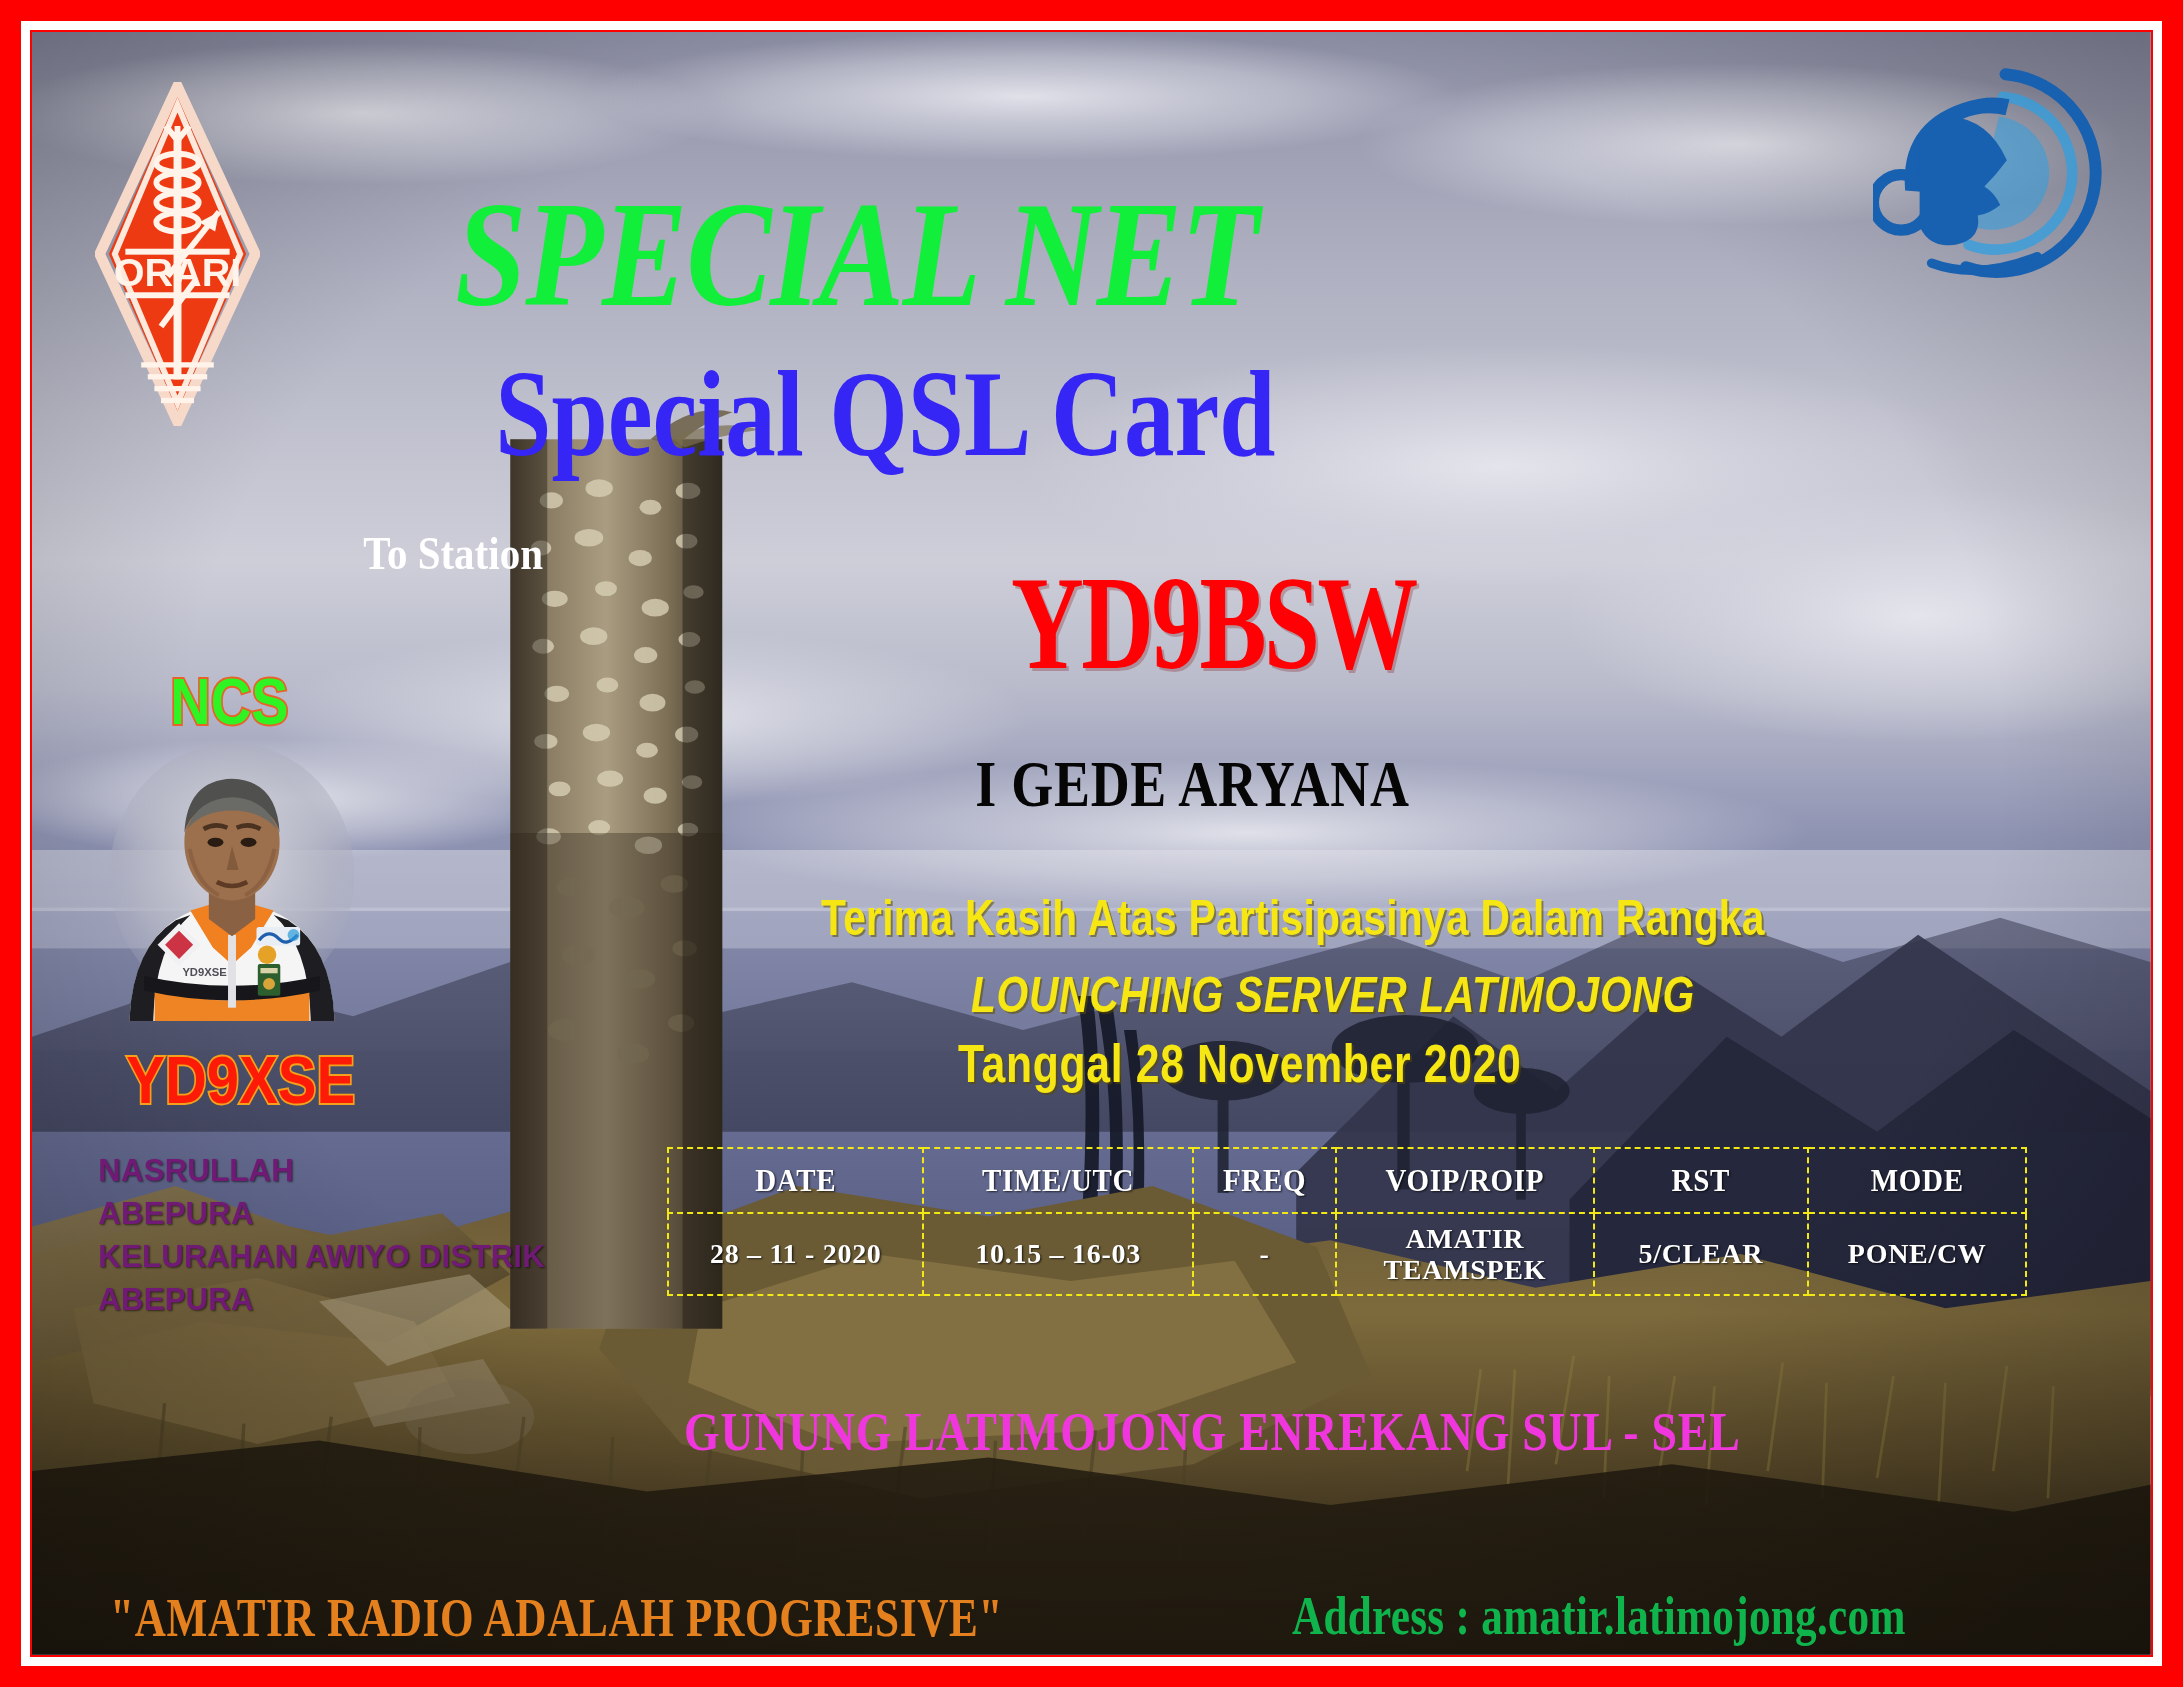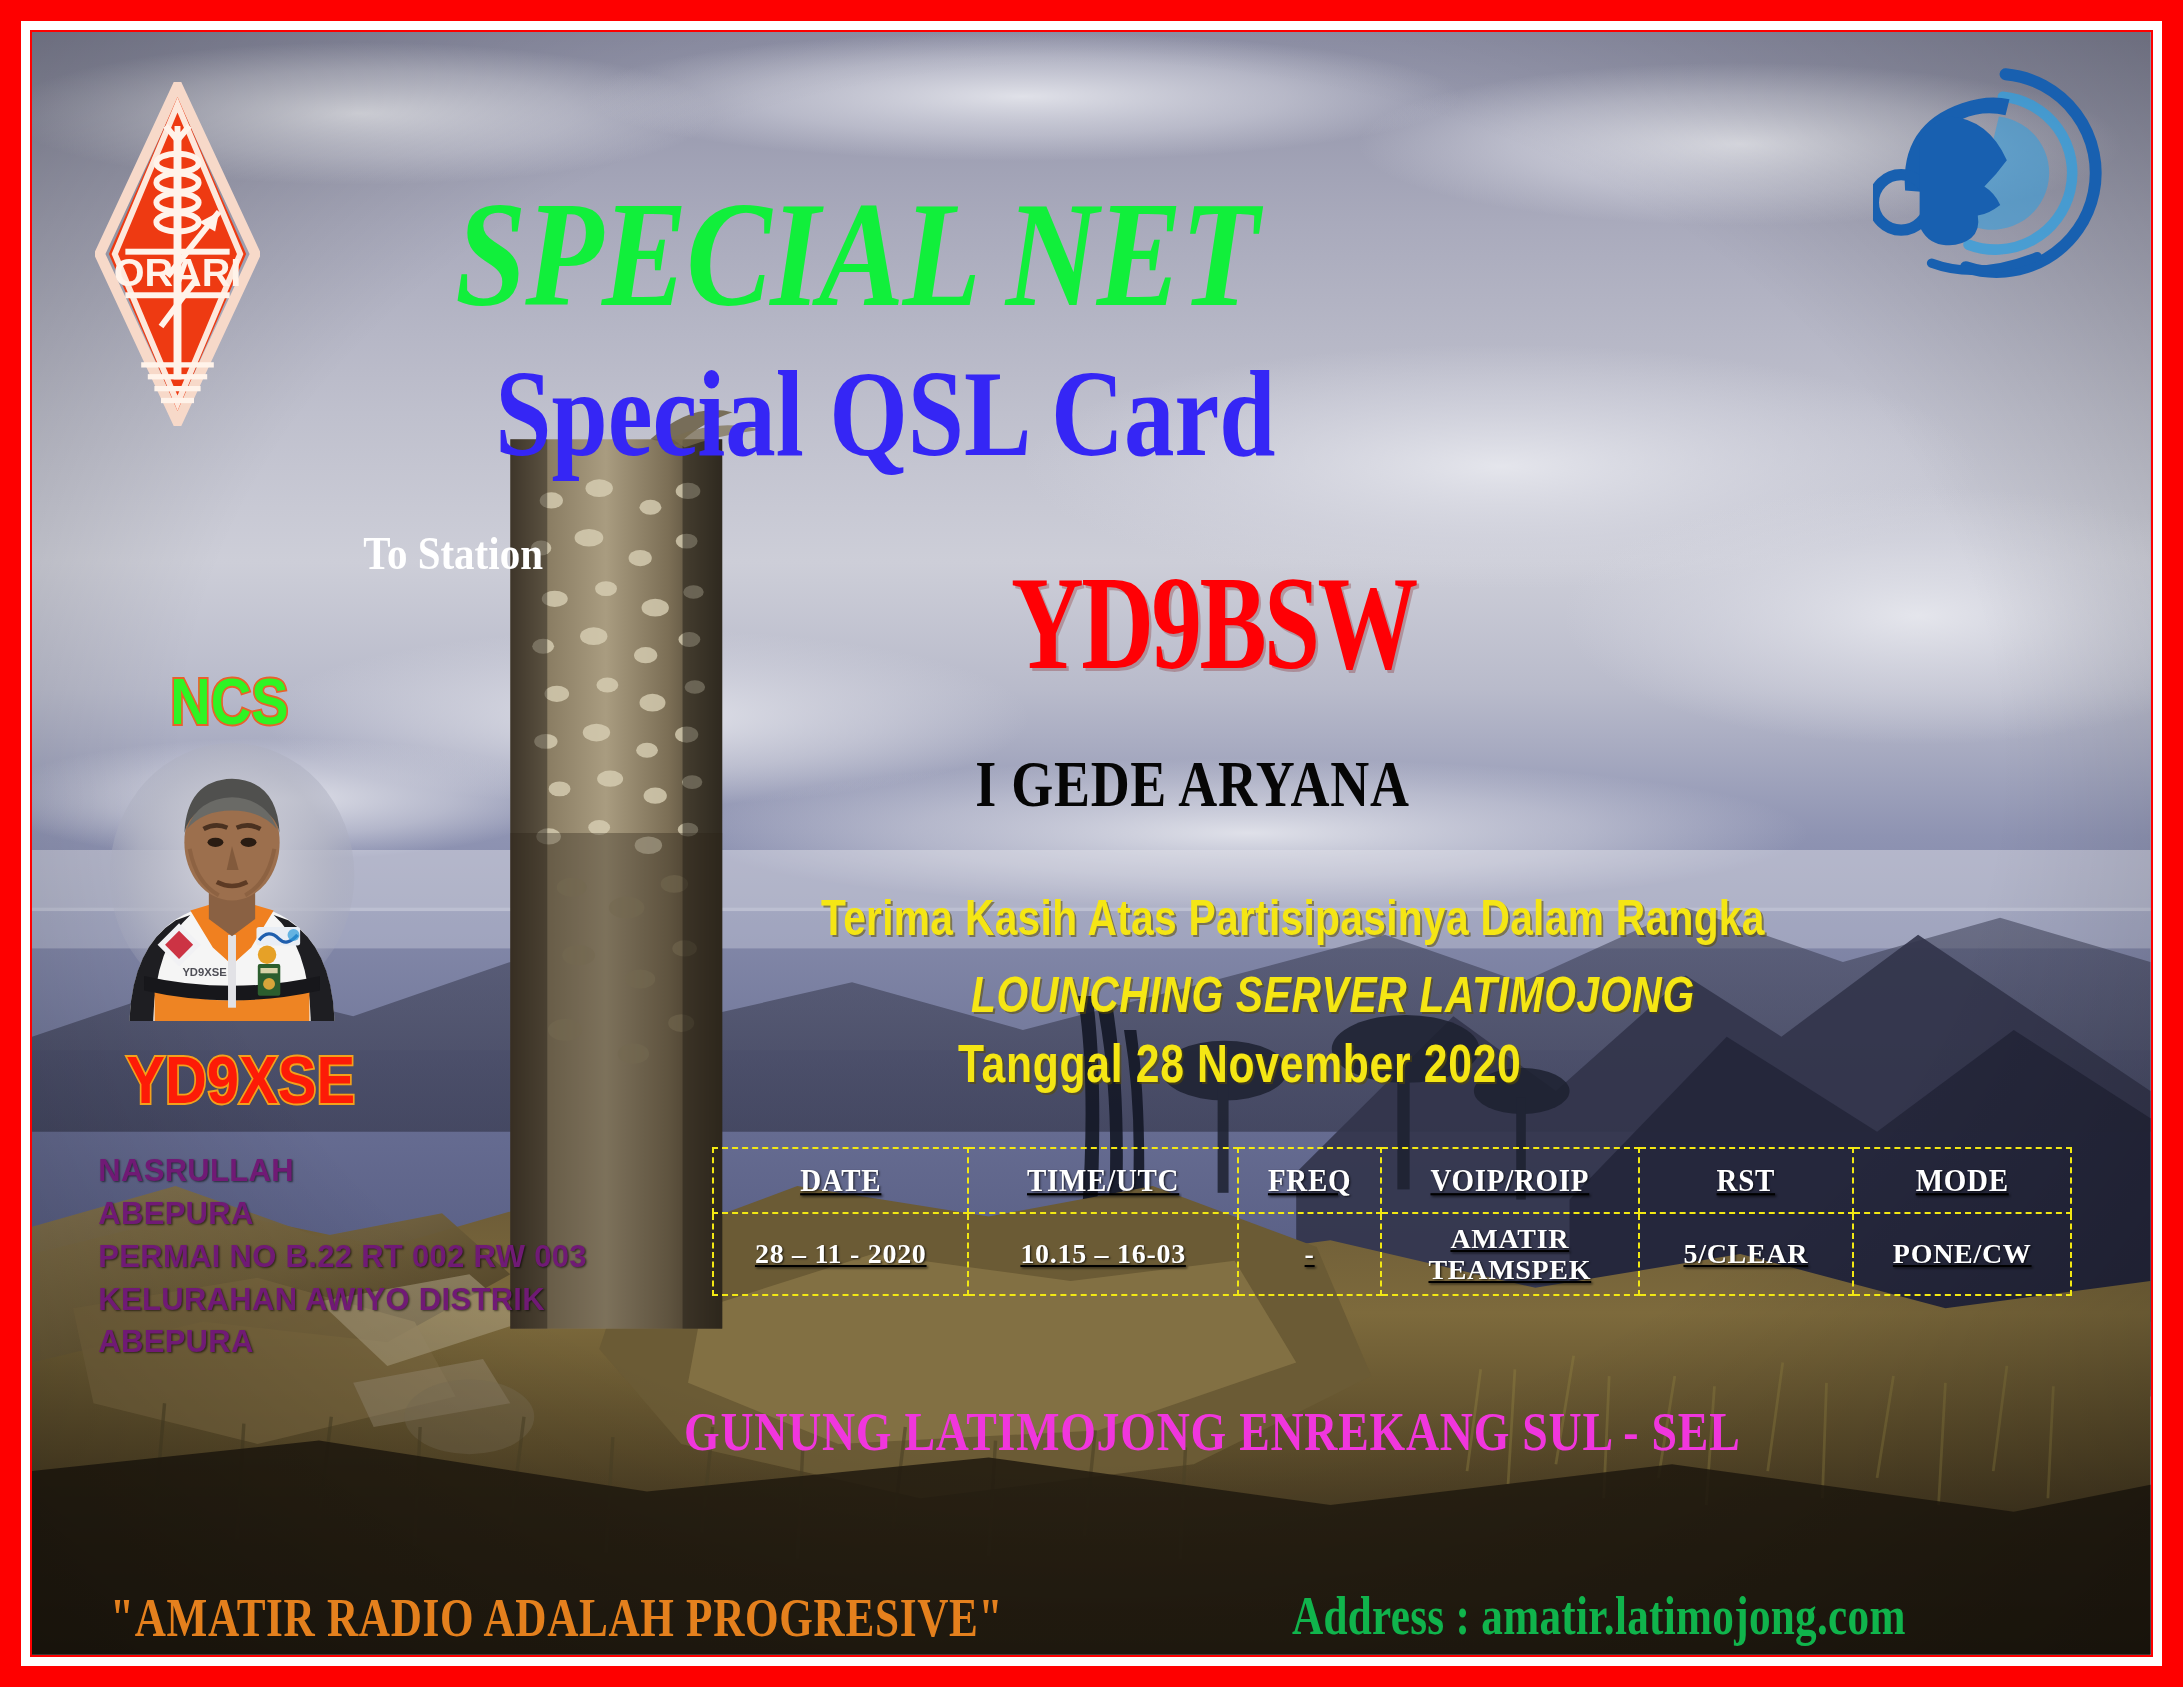--- a/index.html
+++ b/index.html
@@ -72,22 +72,22 @@
      transform:scaleY(1.15);transform-origin:left top;
      -webkit-text-stroke:3.3px #f2a11c;paint-order:stroke fill;}
 
   
   .addr{left:66px;top:1118px;font-family:"Liberation Sans",sans-serif;
      font-weight:bold;font-size:31px;color:#701a75;line-height:1.38;
      letter-spacing:0.3px;text-shadow:1.3px 1.3px 2px rgba(0,0,0,.55);}
   .addr div{white-space:nowrap;}
 
   
-  .qtable{left:680px;top:1115px;width:1360px;
-      border-collapse:collapse;table-layout:fixed;text-decoration:underline;}
+  .qtable{left:635px;top:1115px;width:1360px;
+      border-collapse:collapse;table-layout:fixed;}
   .qtable table{border-collapse:collapse;width:100%;}
   .qtable td{border:2.6px dashed #f2e813;text-align:center;vertical-align:middle;
       font-family:"Liberation Serif",serif;font-weight:bold;color:#ffffff;
       letter-spacing:0.7px;text-shadow:1.3px 1.3px 2px rgba(0,0,0,.65);}
   .qtable .hd td{height:61px;font-size:29px;transform:scaleY(1.1);}
   .qtable .bd td{height:78px;font-size:28px;}
   .qtable td.c0{width:255px;} .qtable td.c1{width:271px;}
   .qtable td.c2{width:142px;} .qtable td.c3{width:258px;}
   .qtable td.c4{width:215px;} .qtable td.c5{width:218px;}
   .two-line{line-height:1.12;white-space:pre-line;}
@@ -425,21 +425,20 @@
           <path d="M131 160 q10 52 44 70" stroke="#7d5538" stroke-width="6" fill="none" opacity="0.5"></path>
           <path d="M259 160 q-10 52 -44 70" stroke="#7d5538" stroke-width="6" fill="none" opacity="0.5"></path>
         </svg>
       </div>
 
       <div class="abs t-yd9xse">YD9XSE</div>
 
       <div class="abs addr">
         <div>NASRULLAH</div>
         <div>ABEPURA</div>
-        <div>PERMAI NO B.22 RT 002 RW 003</div>
         <div>KELURAHAN AWIYO DISTRIK</div>
         <div>ABEPURA</div>
       </div>
 
       <div class="abs qtable">
         <table>
           <tbody>
                   <tr class="hd">
             <td class="c0">DATE</td>
             <td class="c1">TIME/UTC</td>

